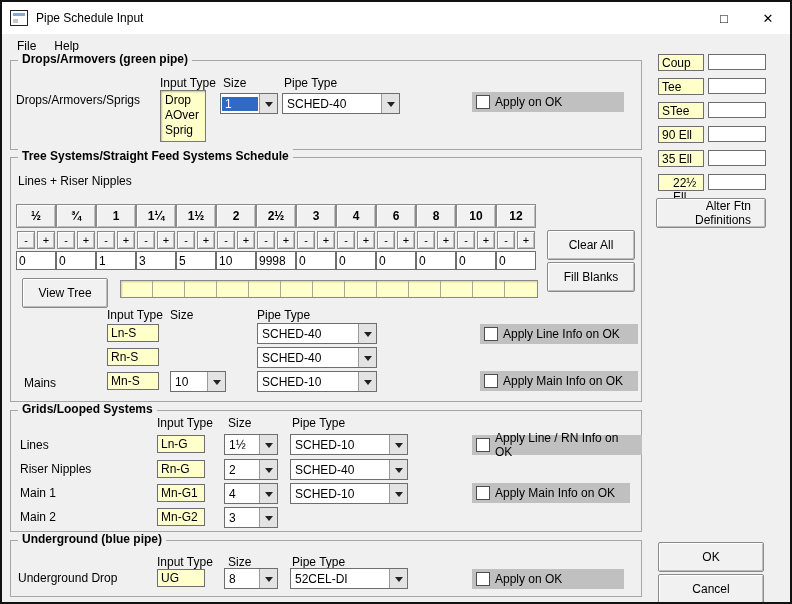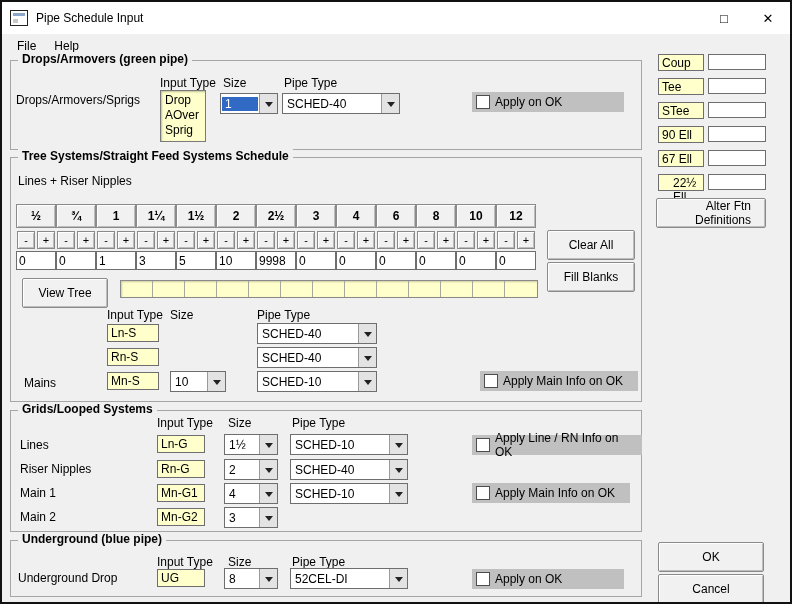--- a/index.html
+++ b/index.html
@@ -219,20 +219,24 @@
 
   <span class="lbl" style="left:105px; top:306px;">Input Type</span>
   <span class="lbl" style="left:168px; top:306px;">Size</span>
   <span class="lbl" style="left:255px; top:306px;">Pipe Type</span>
 
   <input class="tinput yellow" style="left: 105px; top: 322px; width: 52px;" value="Ln-S">
   <div class="combo" style="left:255px; top:321px; width:120px;">
     <span class="combo-val">SCHED-40</span>
     <span class="combo-btn"></span>
   </div>
+  <div class="chkstrip" style="left:478px; top:322px; width:158px;">
+    <span class="chkbox"></span>
+    <span>Apply Line Info on OK</span>
+  </div>
 
   <input class="tinput yellow" style="left: 105px; top: 346px; width: 52px;" value="Rn-S">
   <div class="combo" style="left:255px; top:345px; width:120px;">
     <span class="combo-val">SCHED-40</span>
     <span class="combo-btn"></span>
   </div>
 
   <span class="lbl" style="left:22px; top:374px;">Mains</span>
   <input class="tinput yellow" style="left: 105px; top: 370px; width: 52px;" value="Mn-S">
   <div class="combo" style="left:168px; top:369px; width:56px;">
@@ -325,21 +329,21 @@
   </div>
 
   <div class="fitlabel" style="left:656px; top:52px;">Coup</div>
   <input class="tinput fitinput" style="left: 706px; top: 52px;" value="">
   <div class="fitlabel" style="left:656px; top:76px;">Tee</div>
   <input class="tinput fitinput" style="left: 706px; top: 76px;" value="">
   <div class="fitlabel" style="left:656px; top:100px;">STee</div>
   <input class="tinput fitinput" style="left: 706px; top: 100px;" value="">
   <div class="fitlabel" style="left:656px; top:124px;">90 Ell</div>
   <input class="tinput fitinput" style="left: 706px; top: 124px;" value="">
-  <div class="fitlabel" style="left:656px; top:148px;">67 Ell</div>
+  <div class="fitlabel" style="left:656px; top:148px;">35 Ell</div>
   <input class="tinput fitinput" style="left: 706px; top: 148px;" value="">
   <div class="fitlabel" style="left:656px; top:172px;padding-left:14px;">22½ Ell</div>
   <input class="tinput fitinput" style="left: 706px; top: 172px;" value="">
   <button class="btn" style="left:654px; top:196px; width:110px; height:22px;">Alter Ftn Definitions</button>
 
   <button class="btn" style="left:656px; top:572px; width:106px; height:22px;">Cancel</button>
   <button class="btn" style="left:656px; top:540px; width:106px; height:22px;">OK</button>
 
 </div>
 

